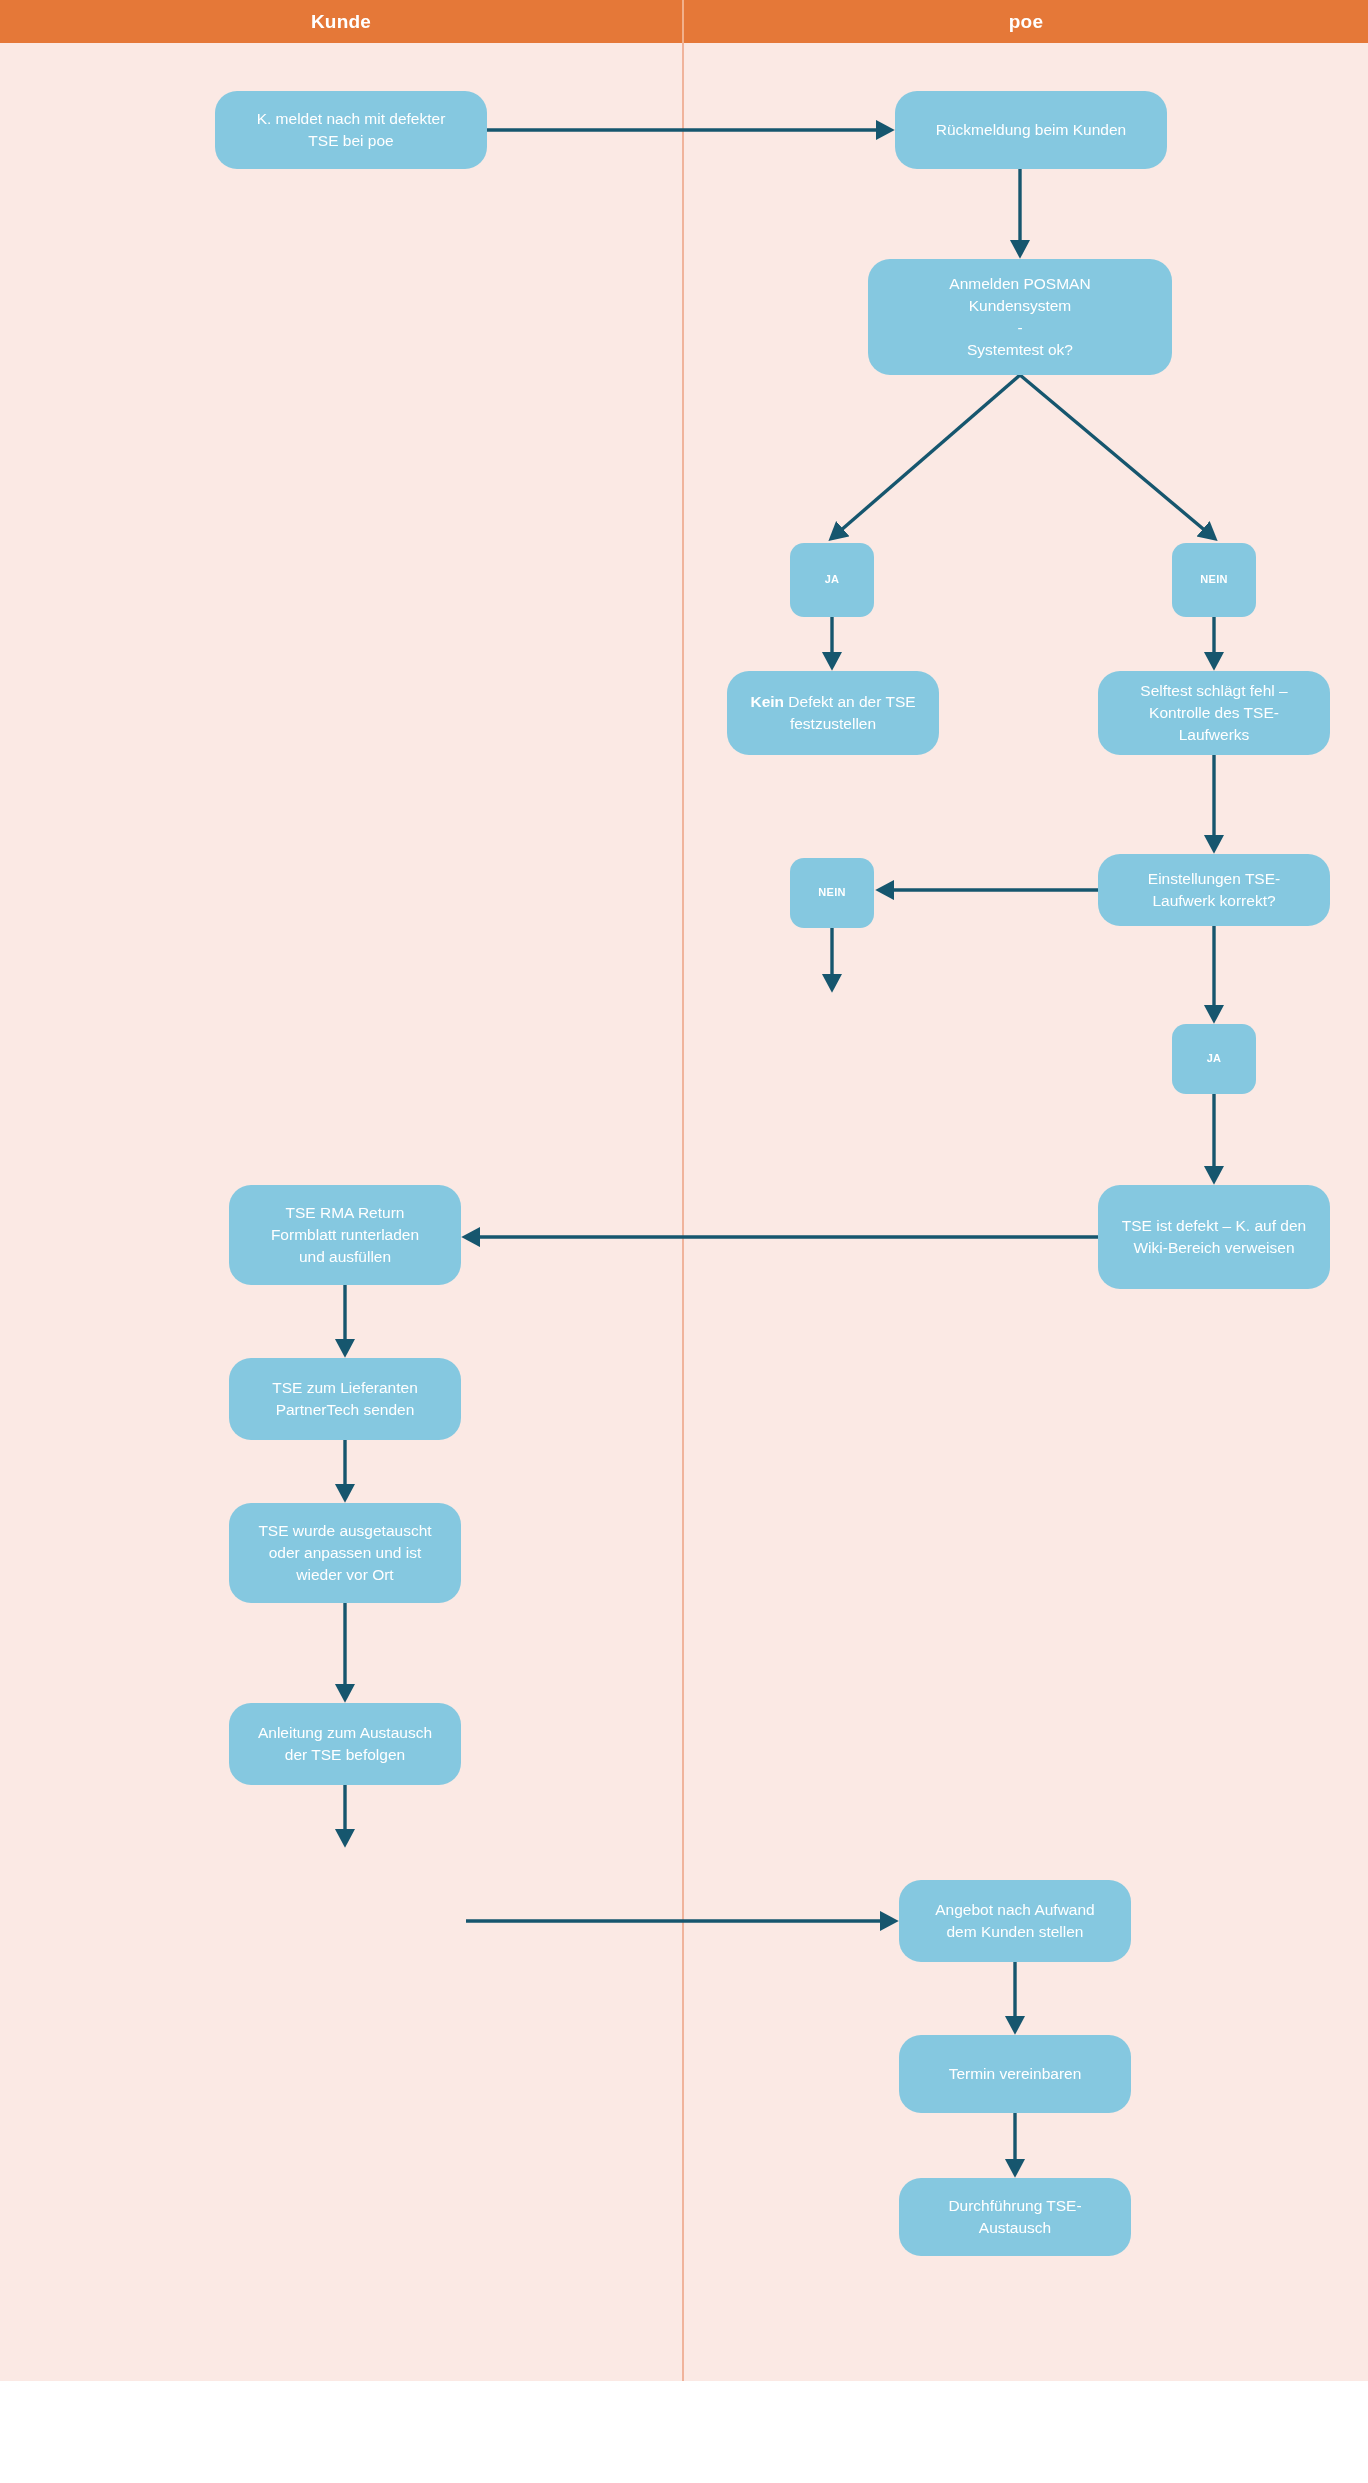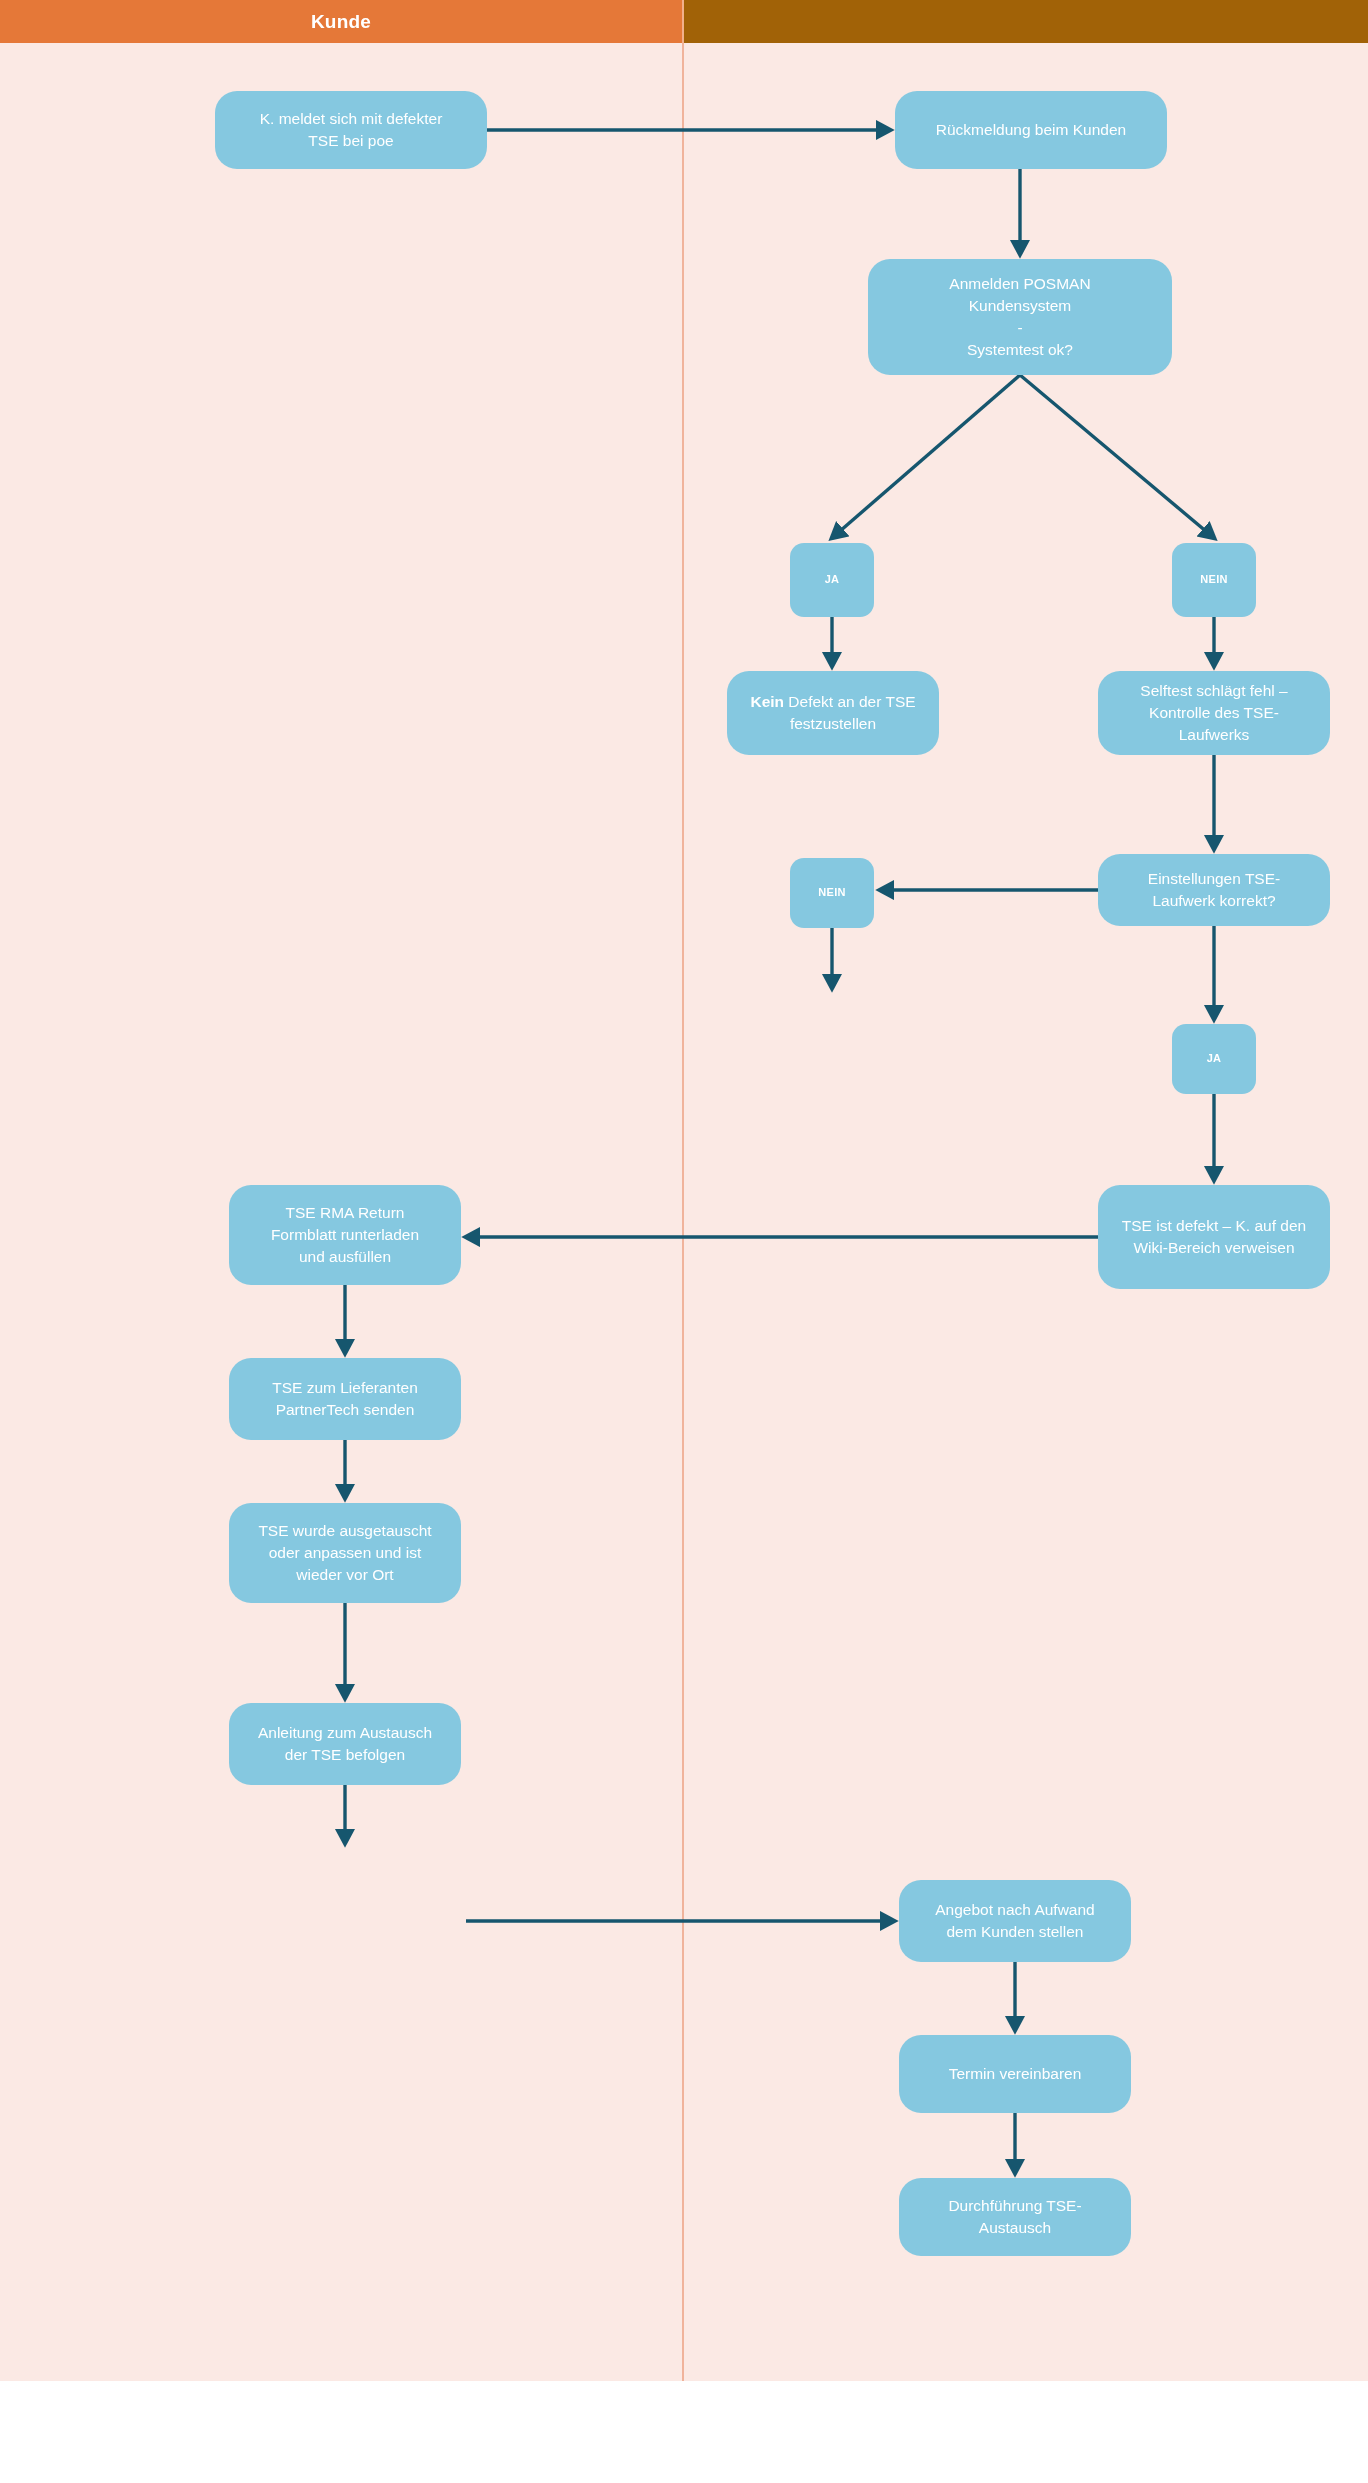--- a/index.html
+++ b/index.html
@@ -146,24 +146,25 @@
       <path d="M466,1921 L894,1921"></path>
 
       <path d="M1015,1962 L1015,2030"></path>
 
       <path d="M1015,2113 L1015,2173"></path>
     </g>
   </svg>
 
   <div class="lane-header lane-header-left">Kunde</div>
   <div class="lane-divider-header"></div>
+  <div class="lane-header lane-header-right">poe</div>
   <div class="lane-divider-body"></div>
 
   <div class="node" style="left:215px;top:91px;width:272px;height:78px">
-    <span class="txt">K. meldet sich mit defekter
+    <span class="txt">K. meldet nach mit defekter
 TSE bei poe</span>
   </div>
 
   <div class="node" style="left:895px;top:91px;width:272px;height:78px">
     <span class="txt">Rückmeldung beim Kunden</span>
   </div>
 
   <div class="node" style="left:868px;top:259px;width:304px;height:116px">
     <span class="txt">Anmelden POSMAN
 Kundensystem

